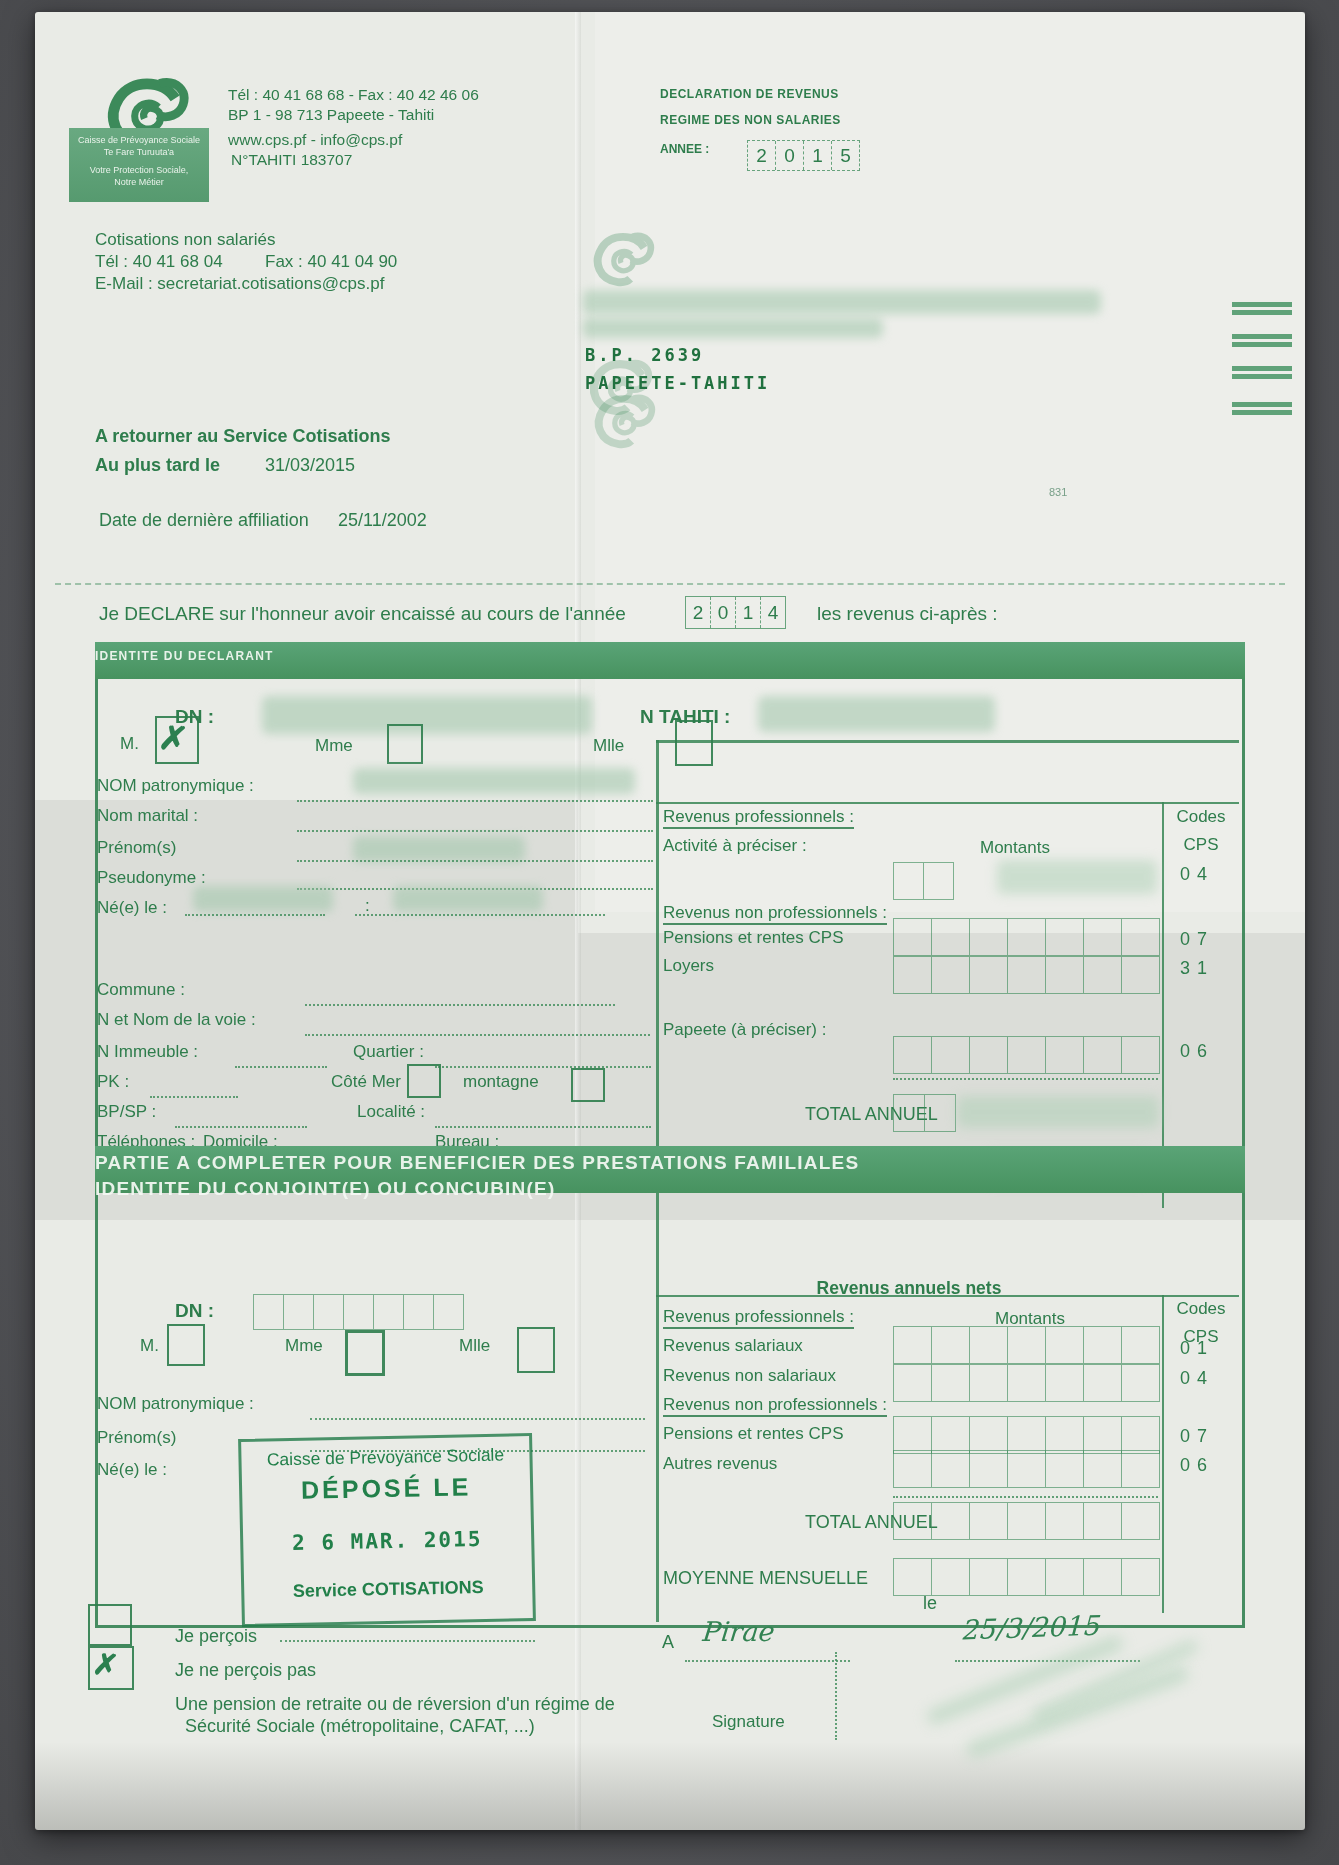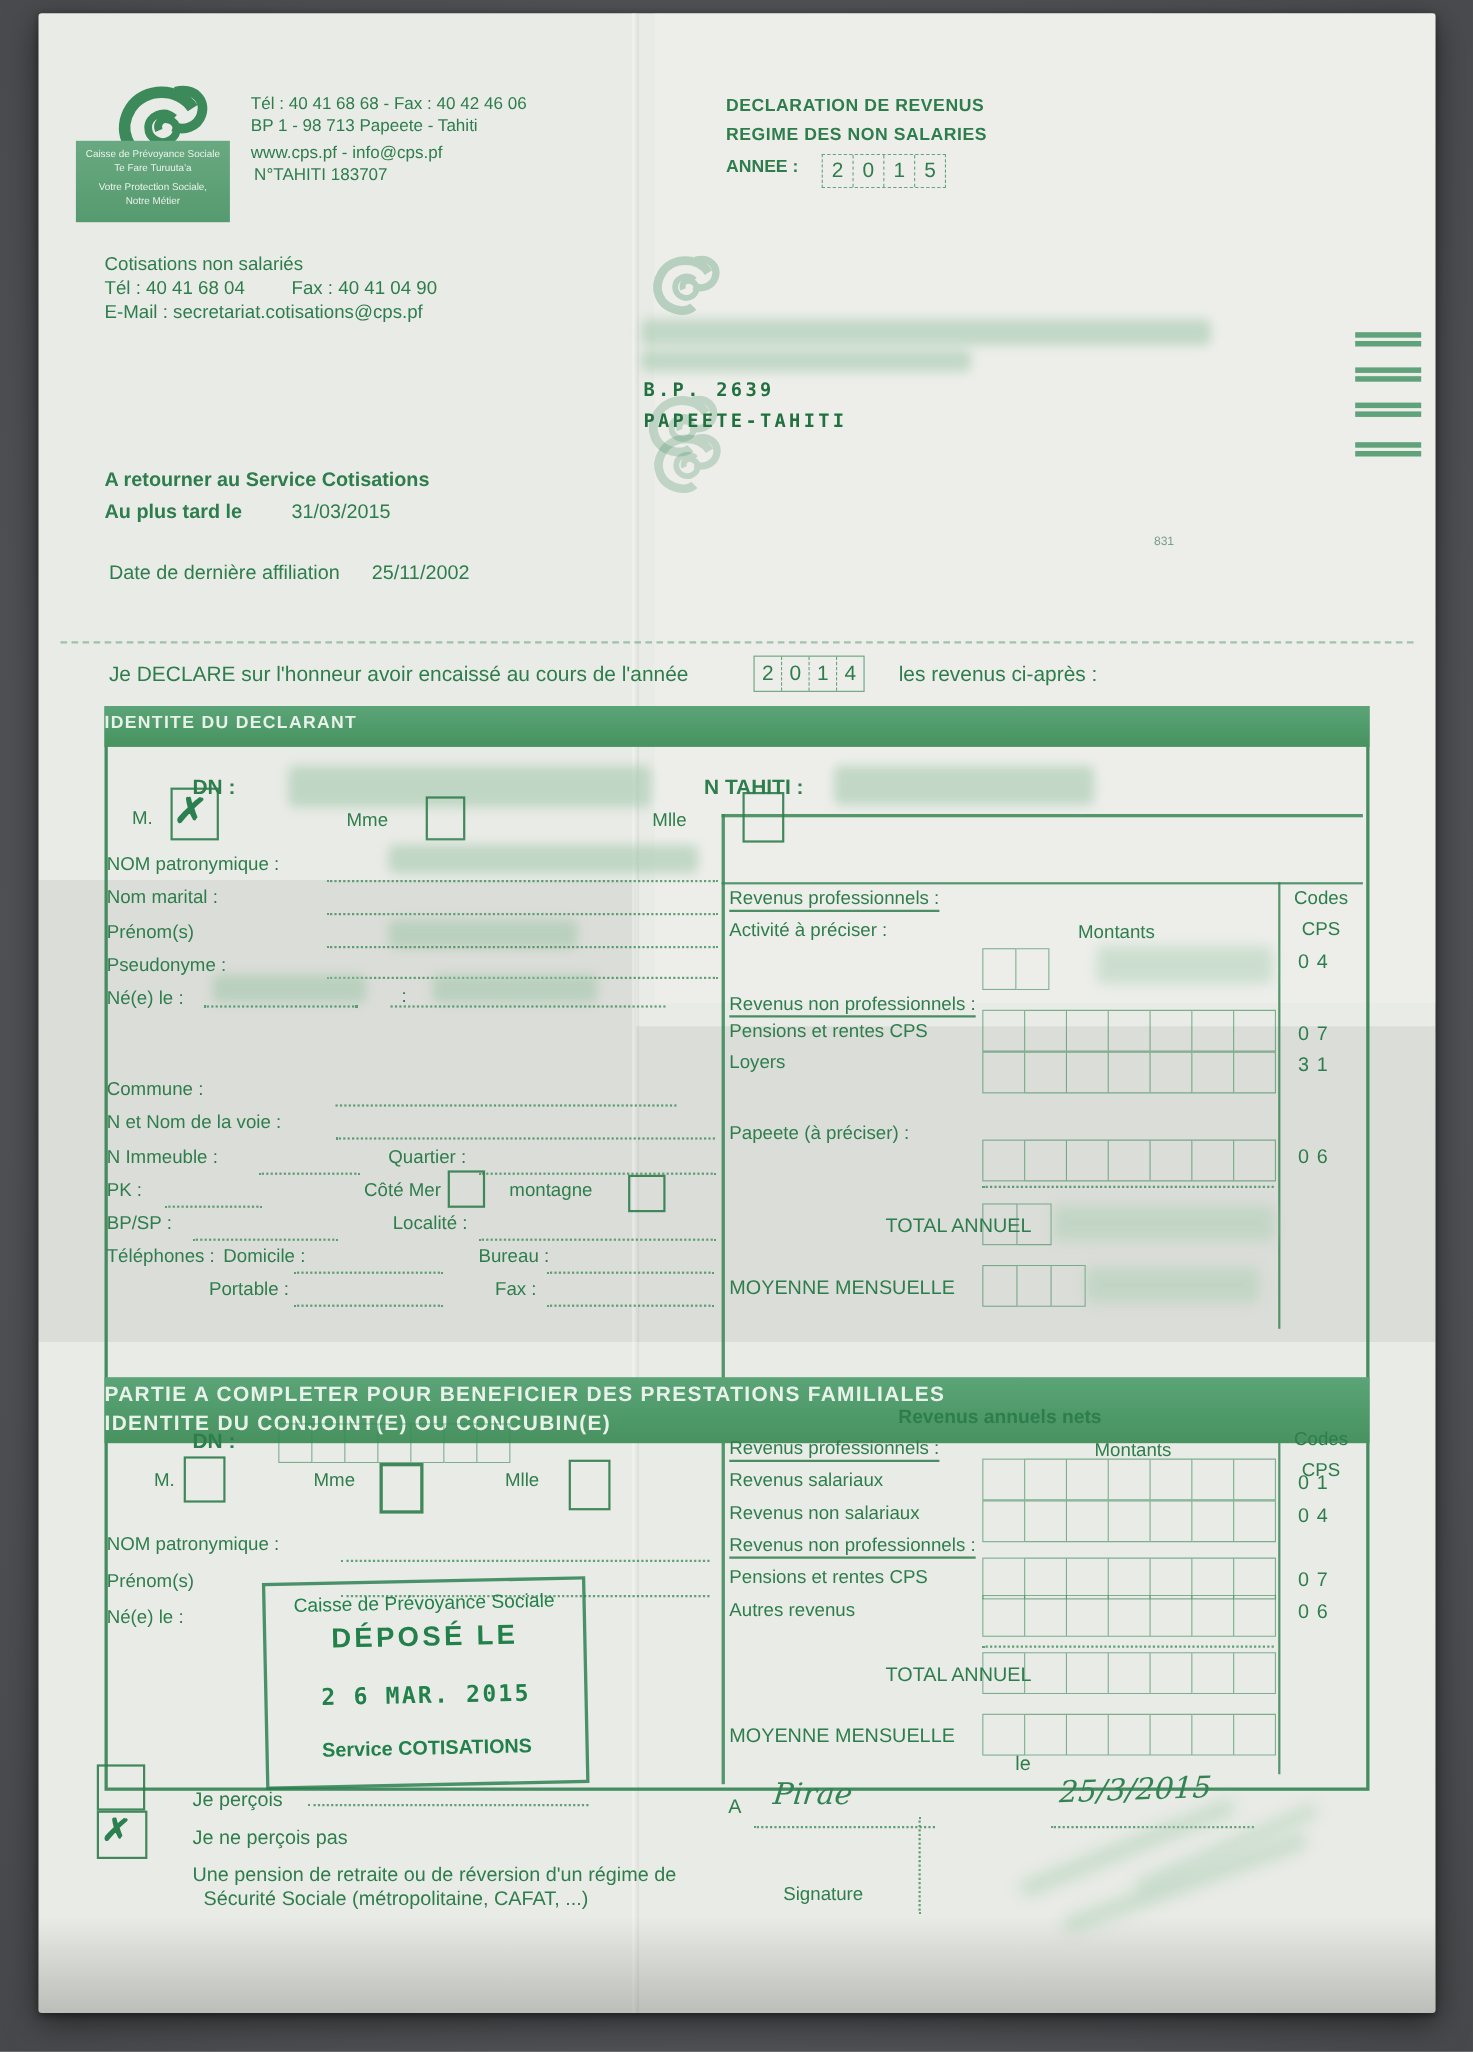--- a/index.html
+++ b/index.html
@@ -4,21 +4,21 @@
 <style>
   html,body{margin:0;padding:0;background:#4e4f52;}
   #stage{position:relative;width:1339px;height:1865px;overflow:hidden;
          background:radial-gradient(ellipse at 50% 45%, #5a5b5e 0%, #545559 55%, #47484b 100%);
          font-family:"Liberation Sans", sans-serif;}
   #paper{position:absolute;left:35px;top:12px;width:1270px;height:1818px;
          background:#e9ebe6;border-radius:3px;
          box-shadow:0 8px 30px rgba(0,0,0,.5), 0 2px 6px rgba(0,0,0,.35);}
   .t{position:absolute;white-space:nowrap;color:#2e7d4c;font-size:17px;line-height:1.15;}
   .b{font-weight:bold}
-  .f11{font-size:11px}.f15{font-size:15.5px}.f18{font-size:18px}.f19{font-size:19px}.f20{font-size:16px}
+  .f11{font-size:11px}.f15{font-size:15.5px}.f18{font-size:18px}.f19{font-size:19px}.f20{font-size:12px}
   .mono{font-family:"DejaVu Sans Mono", monospace;font-weight:bold;letter-spacing:3px;color:#20713f;}
   .hw{font-family:"DejaVu Serif", serif;font-style:italic;color:#338353;transform:skewX(-6deg);}
   .ul{border-bottom:2px solid rgba(46,125,76,.85);padding-bottom:1px;}
   .band{position:absolute;left:0;width:1150px;background:linear-gradient(#5aa477,#47925f);}
   .band .bt{position:absolute;width:100%;text-align:left;color:rgba(244,249,243,.93);
             font-weight:bold;letter-spacing:1.2px;}
   .box{position:absolute;border:3px solid rgba(52,130,82,.9);background:transparent;}
   .cb{position:absolute;border:2.5px solid rgba(46,125,76,.9);}
   .xm{position:absolute;color:#2c8050;font-size:34px;line-height:1;transform:rotate(8deg);font-weight:bold;}
   .blob{position:absolute;background:#9fc6aa;opacity:.55;filter:blur(5px);border-radius:6px;}
@@ -259,21 +259,21 @@
       </div>
   <div class="blob2" style="left:922px;top:1084px;width:202px;height:32px"></div>
   <div class="t" style="left:628px;top:1148px;font-size:18px">MOYENNE MENSUELLE</div>
   <div class="cells" style="left:858px;top:1138px;--w:30px;--h:36px">
         <i></i>
         <i></i>
         <i></i>
       </div>
   <div class="blob2" style="left:952px;top:1140px;width:158px;height:32px"></div>
 
-  <div class="band" style="top:1240px;left:60px;height:60px">
+  <div class="band" style="top:1134px;left:60px;height:47px">
     <div class="bt f19" style="top:6px">PARTIE A COMPLETER POUR BENEFICIER DES PRESTATIONS FAMILIALES</div>
     <div class="bt f19" style="top:32px">IDENTITE DU CONJOINT(E) OU CONCUBIN(E)</div>
   </div>
 
   <div class="t b" style="left:621px;top:1266px;width:506px;text-align:center;font-size:17.5px">Revenus annuels nets</div>
   <div class="t" style="left:1127px;top:1287px;width:78px;text-align:center">Codes</div>
   <div class="t" style="left:1127px;top:1315px;width:78px;text-align:center">CPS</div>
   <div class="t b f19" style="left:140px;top:1288px">DN :</div>
   <div class="cells" style="left:218px;top:1282px;--w:29px;--h:34px">
         <i></i>

